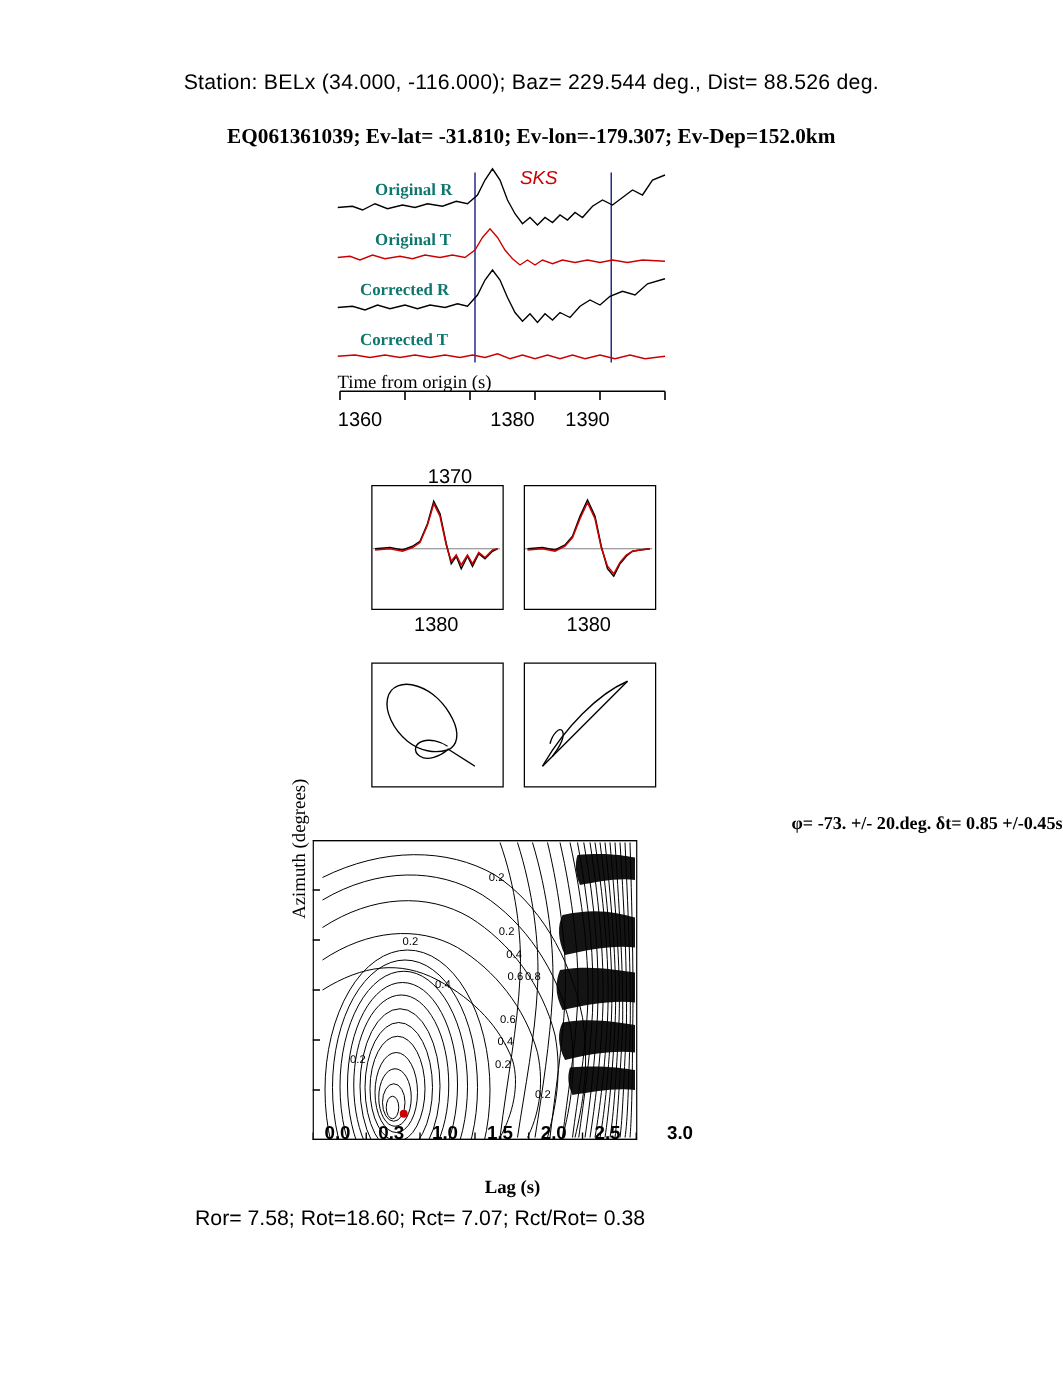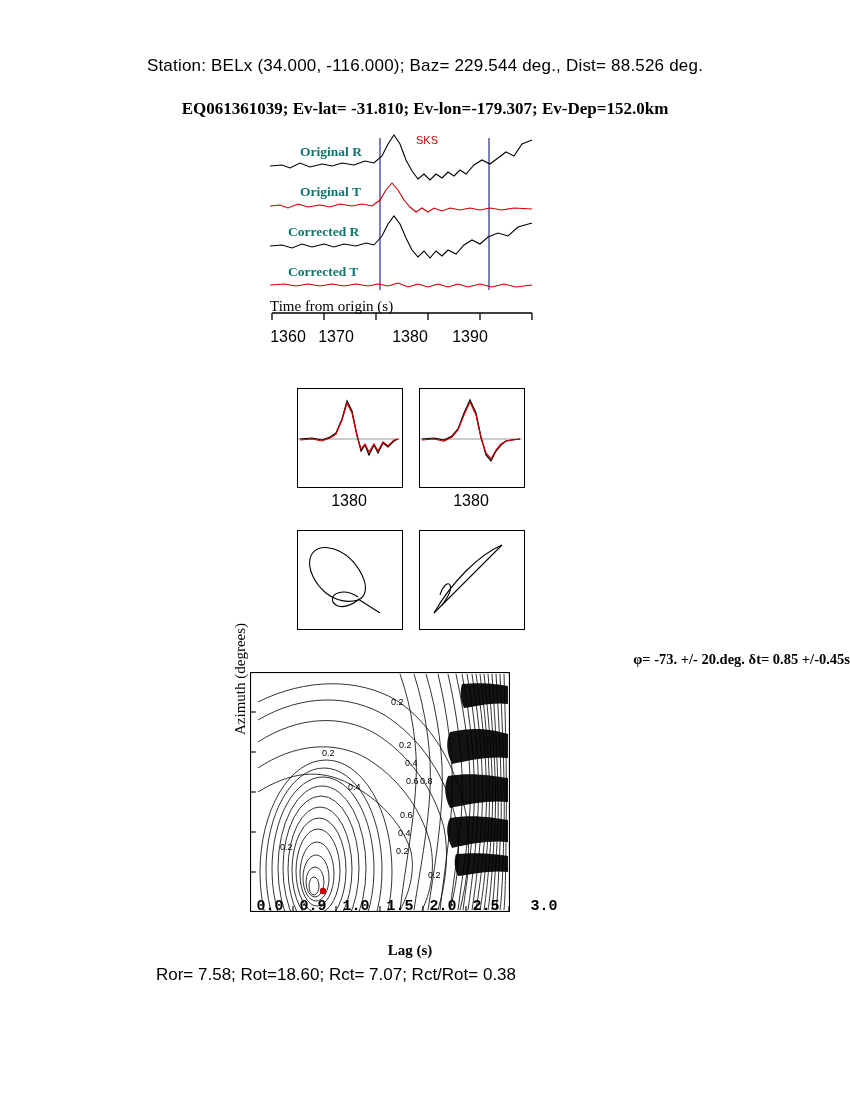--- a/index.html
+++ b/index.html
@@ -43,23 +43,23 @@
     font-family: "Liberation Serif", serif;
     font-weight: bold;
     font-size: 13.5px;
     color: #0f766e;
     white-space: nowrap;
   }
   #lbl-sks {
     position: absolute;
     color: #cc0000;
     font-family: "Liberation Sans", sans-serif;
-    font-size: 11px;
+    font-size: 15px;
     font-weight: normal;
-    top: 4px; left: 146px;
+    top: 4px; left: 146px; font-style: italic;
   }
   #time-axis-title {
     top: 298px; left: 270px; width: 265px;
     text-align: left;
     font-family: "Liberation Serif", serif;
     font-size: 15px;
   }
   #time-axis { top: 310px; left: 270px; width: 265px; height: 14px; }
   #time-ticklabels {
     top: 328px; left: 258px; width: 290px; height: 22px;
@@ -117,21 +117,21 @@
   .yt {
     position: absolute;
     right: 0;
     font-family: "Liberation Sans", sans-serif;
     font-size: 15px;
     font-weight: bold;
     text-align: right;
   }
   .xt {
     position: absolute;
-    font-family: Liberation Mono, monospace;
+    font-family: Liberation Sans, sans-serif;
     font-size: 15px;
     font-weight: bold;
     text-align: center;
     width: 50px;
   }
   #ytick-col { top: 672px; left: 210px; width: 68px; height: 245px; }
   #xtick-row { top: 898px; left: 255px; width: 310px; height: 26px; }
 
   
   #footer {
@@ -194,21 +194,21 @@
     <line x1="54" y1="3" x2="54" y2="10" stroke="#000" stroke-width="1.3"></line>
     <line x1="106" y1="3" x2="106" y2="10" stroke="#000" stroke-width="1.3"></line>
     <line x1="158" y1="3" x2="158" y2="10" stroke="#000" stroke-width="1.3"></line>
     <line x1="210" y1="3" x2="210" y2="10" stroke="#000" stroke-width="1.3"></line>
     <line x1="262" y1="3" x2="262" y2="10" stroke="#000" stroke-width="1.3"></line>
   </svg>
 </div>
 
 <div class="abs" id="time-ticklabels">
   <span class="tick-lab" style="left:0px;">1360</span>
-  <span class="tick-lab" style="left:48px;">1370</span>
+  <span class="tick-lab" style="left:72px;margin-top:45px;">1370</span>
   <span class="tick-lab" style="left:122px;">1380</span>
   <span class="tick-lab" style="left:182px;">1390</span>
 </div>
 
 <div class="abs smallbox" id="box-tl">
   <svg width="102" height="96" viewBox="0 0 102 96">
     <line x1="0" y1="50" x2="102" y2="50" stroke="#555" stroke-width="0.6"></line>
     <path fill="none" stroke="#000" stroke-width="1.2" d="M2,50 L14,49 L24,51 L32,48 L38,44 L44,30 L49,12 L54,22 L59,46 L63,62 L67,56
          L71,66 L76,56 L80,64 L85,54 L90,58 L96,52 L100,50"></path>
     <path fill="none" stroke="#cc0000" stroke-width="1.2" d="M2,51 L14,50 L24,52 L32,49 L38,45 L44,31 L49,14 L54,24 L59,47 L63,60 L67,55
@@ -342,21 +342,21 @@
       <line x1="0" y1="120" x2="6" y2="120"></line>
       <line x1="0" y1="160" x2="6" y2="160"></line>
       <line x1="0" y1="200" x2="6" y2="200"></line>
       <line x1="0" y1="240" x2="6" y2="240"></line>
     </g>
   </svg>
 </div>
 
 <div class="abs" id="xtick-row">
   <span class="xt" style="left:-10px;">0.0</span>
-  <span class="xt" style="left:33px;">0.9</span>
+  <span class="xt" style="left:33px;">0.3</span>
   <span class="xt" style="left:76px;">1.0</span>
   <span class="xt" style="left:120px;">1.5</span>
   <span class="xt" style="left:163px;">2.0</span>
   <span class="xt" style="left:206px;">2.5</span>
   <span class="xt" style="left:249px;padding-left:15px;">3.0</span>
 </div>
 
 <div class="abs" id="xlabel">Lag (s)</div>
 
 <div class="abs" id="footer">Ror= 7.58; Rot=18.60; Rct= 7.07; Rct/Rot= 0.38</div>

